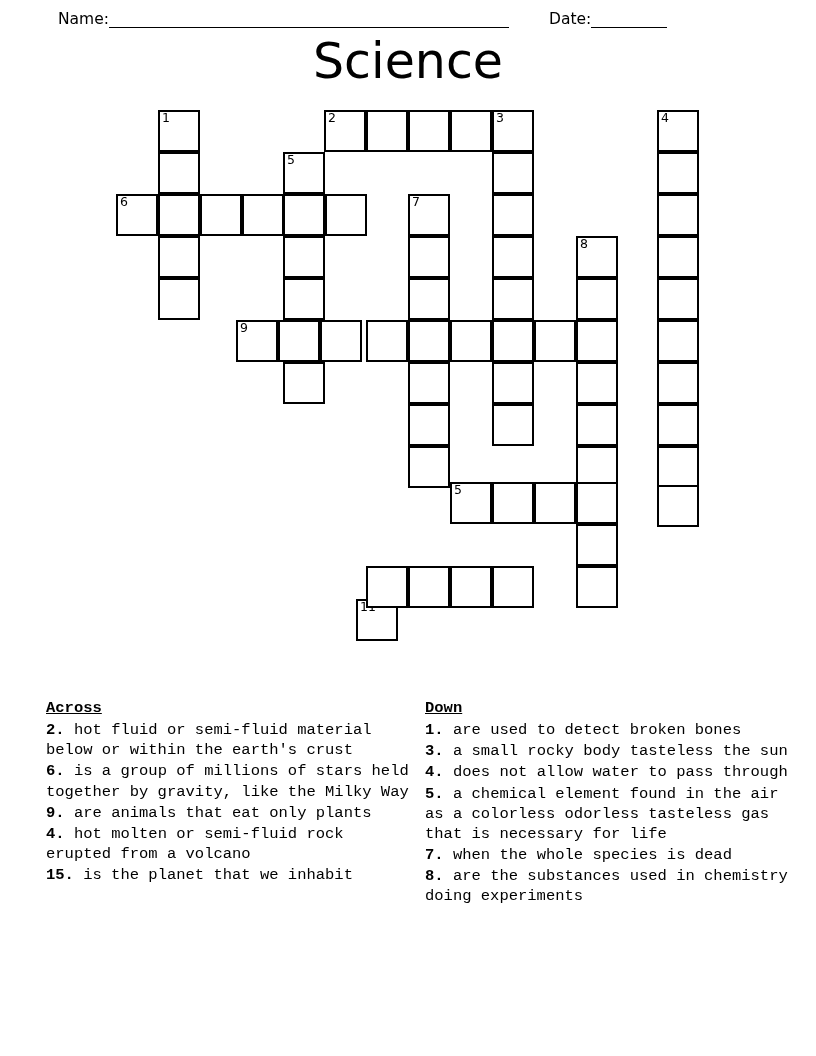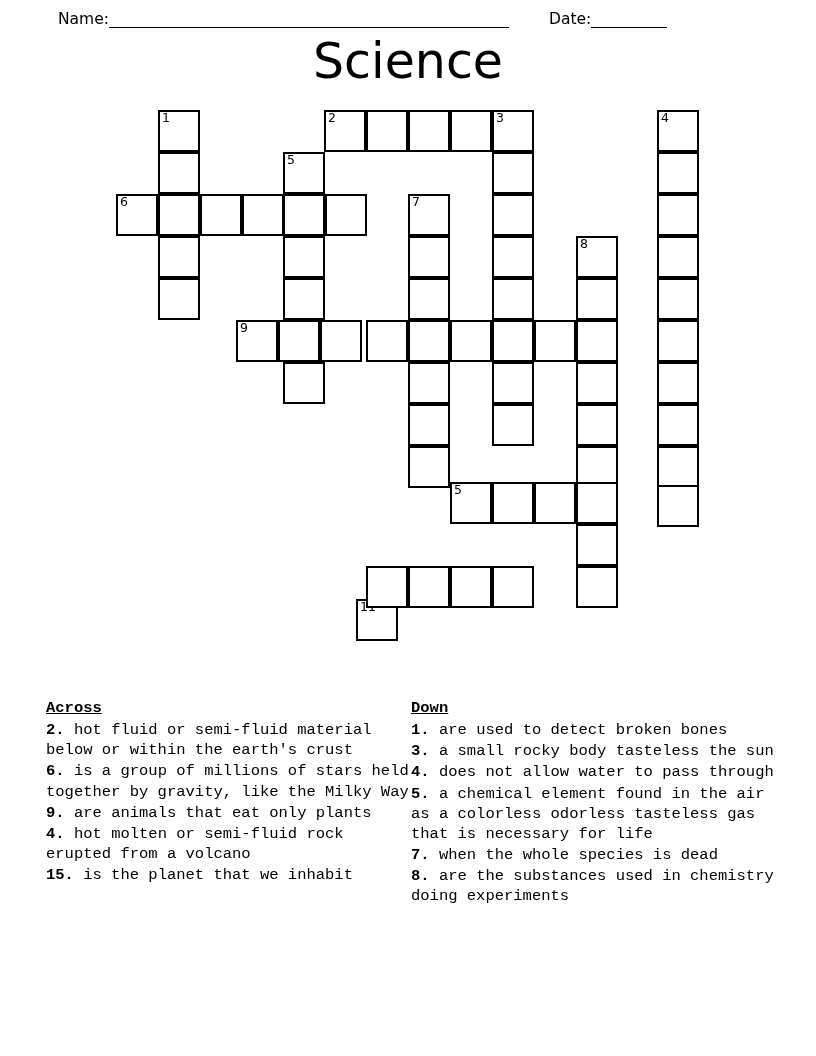--- a/index.html
+++ b/index.html
@@ -85,21 +85,21 @@
     display: flex;
     align-items: flex-start;
     font-family: Liberation Mono, monospace;
   }
   .clue-col {
     box-sizing: border-box;
     font-size: 15.5px;
     line-height: 1.30;
   }
   .clue-col.across { width: 365px; margin-left: 46px; }
-  .clue-col.down   { width: 365px; margin-left: 0px; }
+  .clue-col.down   { width: 365px; margin-left: 14px; }
   .clues-heading {
     font-weight: bold;
     text-decoration: underline;
     font-size: 15.5px;
     margin-bottom: 2px;
     display: block;
   }
   .clue {
     display: block;
     margin-bottom: 1px;

